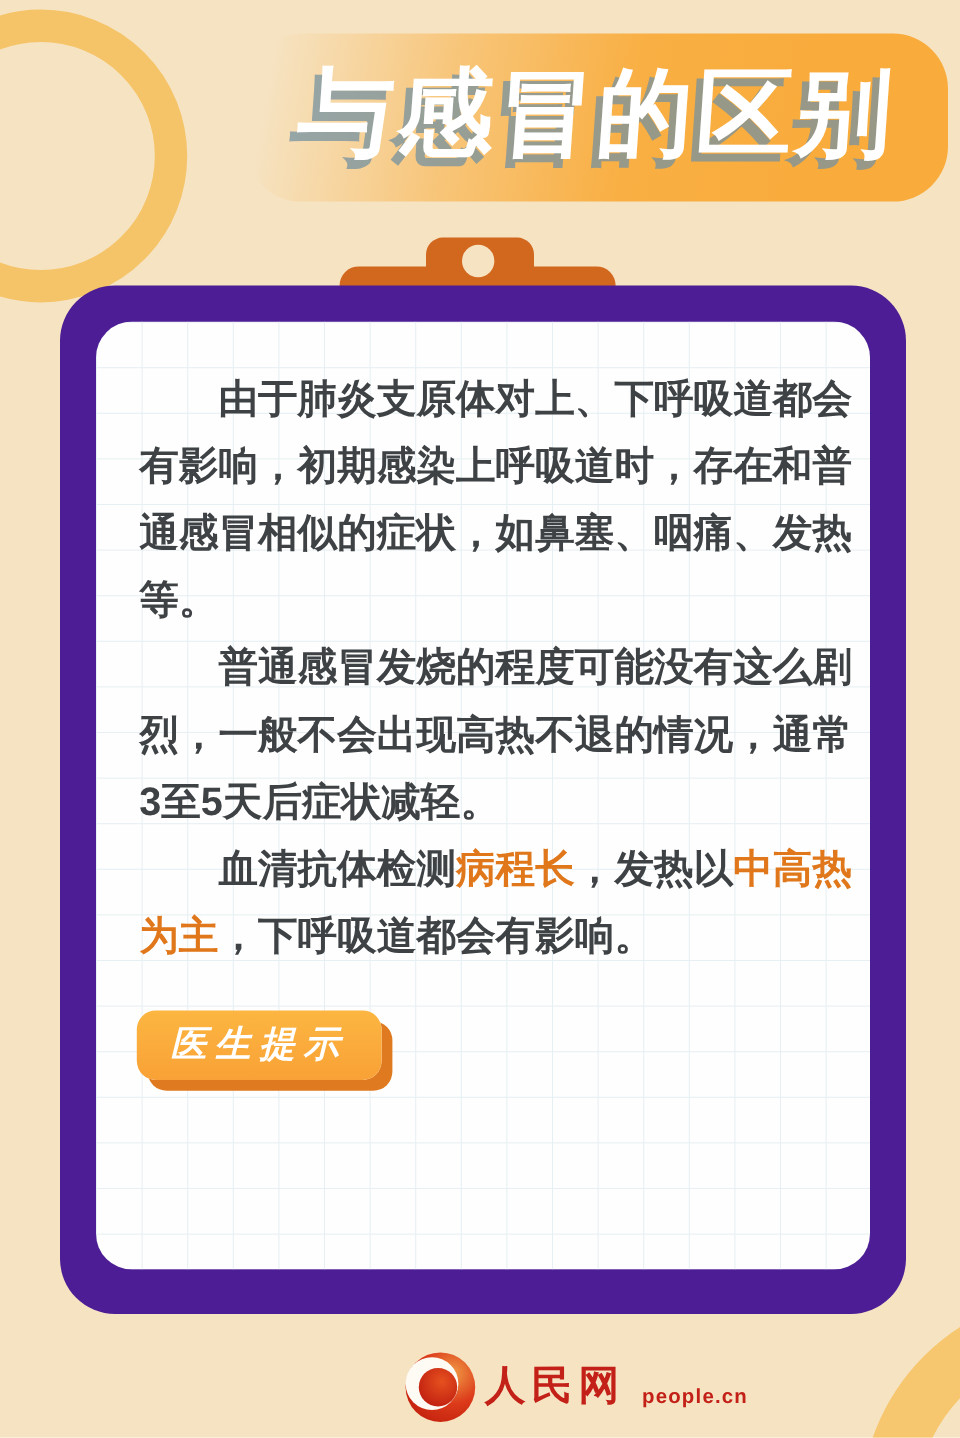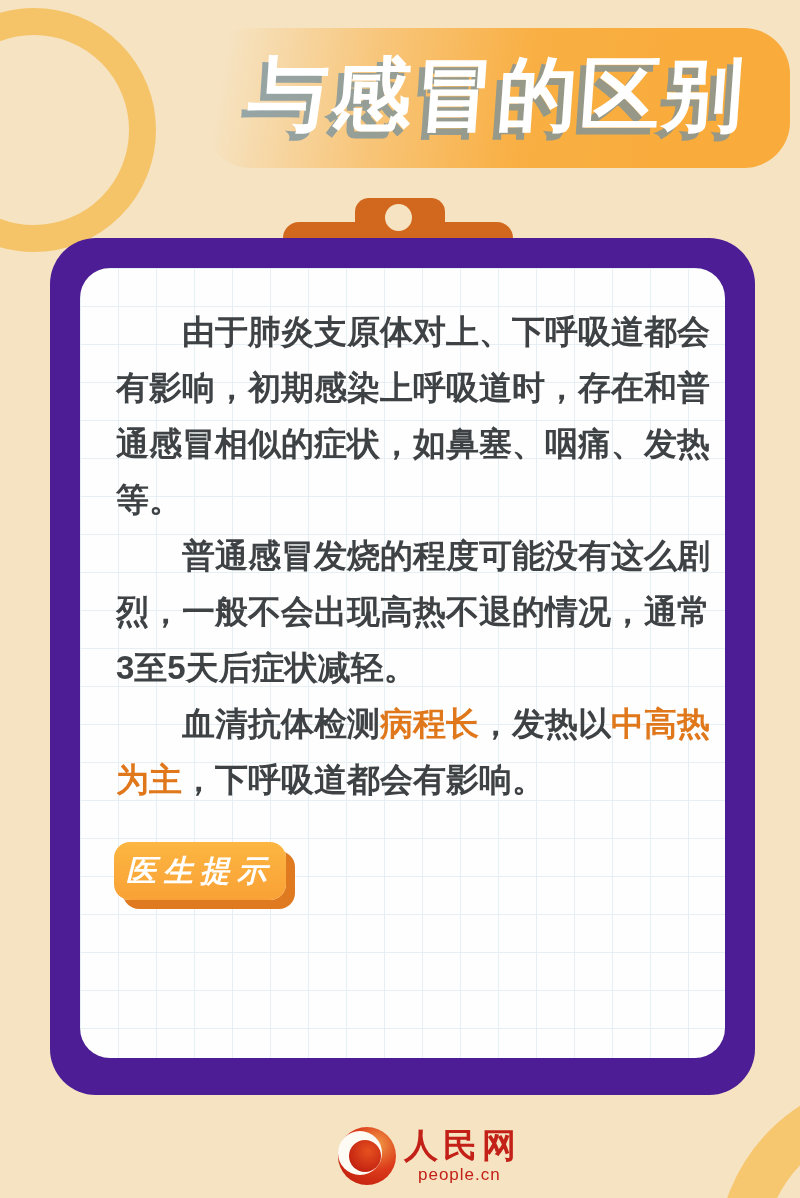--- a/index.html
+++ b/index.html
@@ -76,21 +76,21 @@
   .content p {
     margin:0; text-indent:2em;
     font-size:33px; font-weight:bold;
     line-height:56px; color:#3F4245;
   }
   .hl { color:#E0771B;text-align:center; }
   
   .badge-row { margin-top:34px; }
   .badge {
     display:inline-block; margin-left:-2px;
-    height:58px; line-height:58px; padding:0 12px;
+    height:58px; line-height:58px; padding:0 28px;
     border-radius:16px;
     background:linear-gradient(180deg,#FCB641,#F9A136);
     box-shadow:9px 9px 0 #E07A20;
     color:#FFFFFF; font-size:30px; font-weight:bold;
     font-style:italic; letter-spacing:7px;
   }
   .content p.last-para { margin-top:42px; }
   
   .footer-logo {
     position:absolute; left:338px; top:1124px;
@@ -107,30 +107,30 @@
   .logo-swirl .ball::before {
     content:""; position:absolute; left:0px; top:4px;
     width:44px; height:44px; border-radius:50%;
     background:#FDFBF4;
   }
   .logo-swirl .ball::after {
     content:""; position:absolute; left:11px; top:13px;
     width:32px; height:32px; border-radius:50%;
     background:radial-gradient(circle at 60% 35%, #E6511F 0%, #C01F10 80%);
   }
-  .logo-textcol { margin-left:8px; display:flex; flex-direction:column; }
+  .logo-textcol { margin-left:8px; display:flex; flex-direction:row; }
   .logo-cn {
     color:#C32017; font-size:34px; font-weight:bold;
     letter-spacing:5px; line-height:36px;
     font-family:"Liberation Serif", serif;
     white-space:nowrap;
   }
   .logo-domain {
-    color:#C32017; font-size:17px; font-weight:normal;
-    letter-spacing:1px; line-height:20px; margin-top:1px;
+    color:#C32017; font-size:17px; font-weight:bold;
+    letter-spacing:1px; line-height:20px; margin-top:16px;
     padding-left:14px;
   }
 </style>
 </head>
 <body>
 
 <div class="ring-tl"></div>
 <div class="arc-br"></div>
 
 <div class="title-banner"></div>

